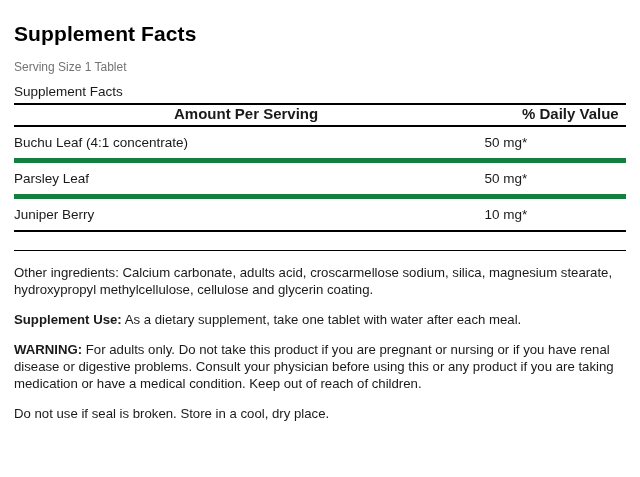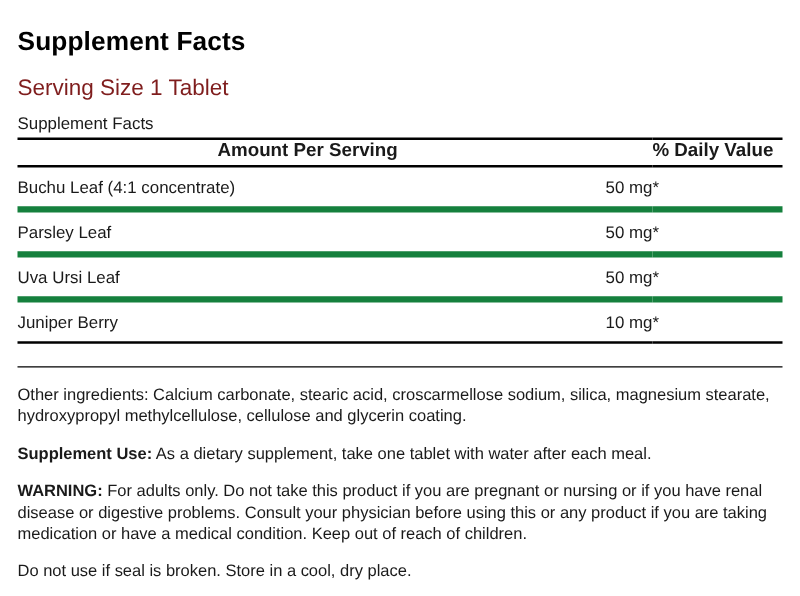--- a/index.html
+++ b/index.html
@@ -22,23 +22,23 @@
     padding: 22px 14px 0 14px;
   }
   .title {
     font-size: 21px;
     font-weight: bold;
     letter-spacing: 0.1px;
     margin: 0 0 14px 0;
     color: #000;
   }
   .serving-size {
-    font-size: 18px;
+    font-size: 12px;
     margin: 0 0 10px 0;
-    color: #7f1d1d;
+    color: #737373;
   }
   .facts-table {
     width: 100%;
     border-collapse: collapse;
     font-size: 13.5px;
   }
   .facts-table td, .facts-table th {
     padding: 0;
     text-align: left;
     font-weight: normal;
@@ -129,36 +129,31 @@
         <td class="col-name rule-thin">Buchu Leaf (4:1 concentrate)</td>
         <td class="col-amount rule-thin">50 mg</td>
         <td class="col-dv rule-thin">*</td>
       </tr>
       <tr class="data-row">
         <td class="col-name rule-thin">Parsley Leaf</td>
         <td class="col-amount rule-thin">50 mg</td>
         <td class="col-dv rule-thin">*</td>
       </tr>
       <tr class="data-row">
-        <td class="col-name rule-thin">Uva Ursi Leaf</td>
-        <td class="col-amount rule-thin">50 mg</td>
-        <td class="col-dv rule-thin">*</td>
-      </tr>
-      <tr class="data-row">
         <td class="col-name rule-thick">Juniper Berry</td>
         <td class="col-amount rule-thick">10 mg</td>
         <td class="col-dv rule-thick">*</td>
       </tr>
     </tbody>
   </table>
 
 
   <hr class="divider">
 
-  <p class="para">Other ingredients: Calcium carbonate, stearic acid, croscarmellose sodium, silica, magnesium stearate, hydroxypropyl methylcellulose, cellulose and glycerin coating.</p>
+  <p class="para">Other ingredients: Calcium carbonate, adults acid, croscarmellose sodium, silica, magnesium stearate, hydroxypropyl methylcellulose, cellulose and glycerin coating.</p>
 
   <p class="para"><b>Supplement Use:</b><span> As a dietary supplement, take one tablet with water after each meal.</span></p>
 
   <p class="para"><b>WARNING:</b><span> For adults only. Do not take this product if you are pregnant or nursing or if you have renal disease or digestive problems. Consult your physician before using this or any product if you are taking medication or have a medical condition. Keep out of reach of children.</span></p>
 
   <p class="para">Do not use if seal is broken. Store in a cool, dry place.</p>
 
 </div>
 
 </body></html>

